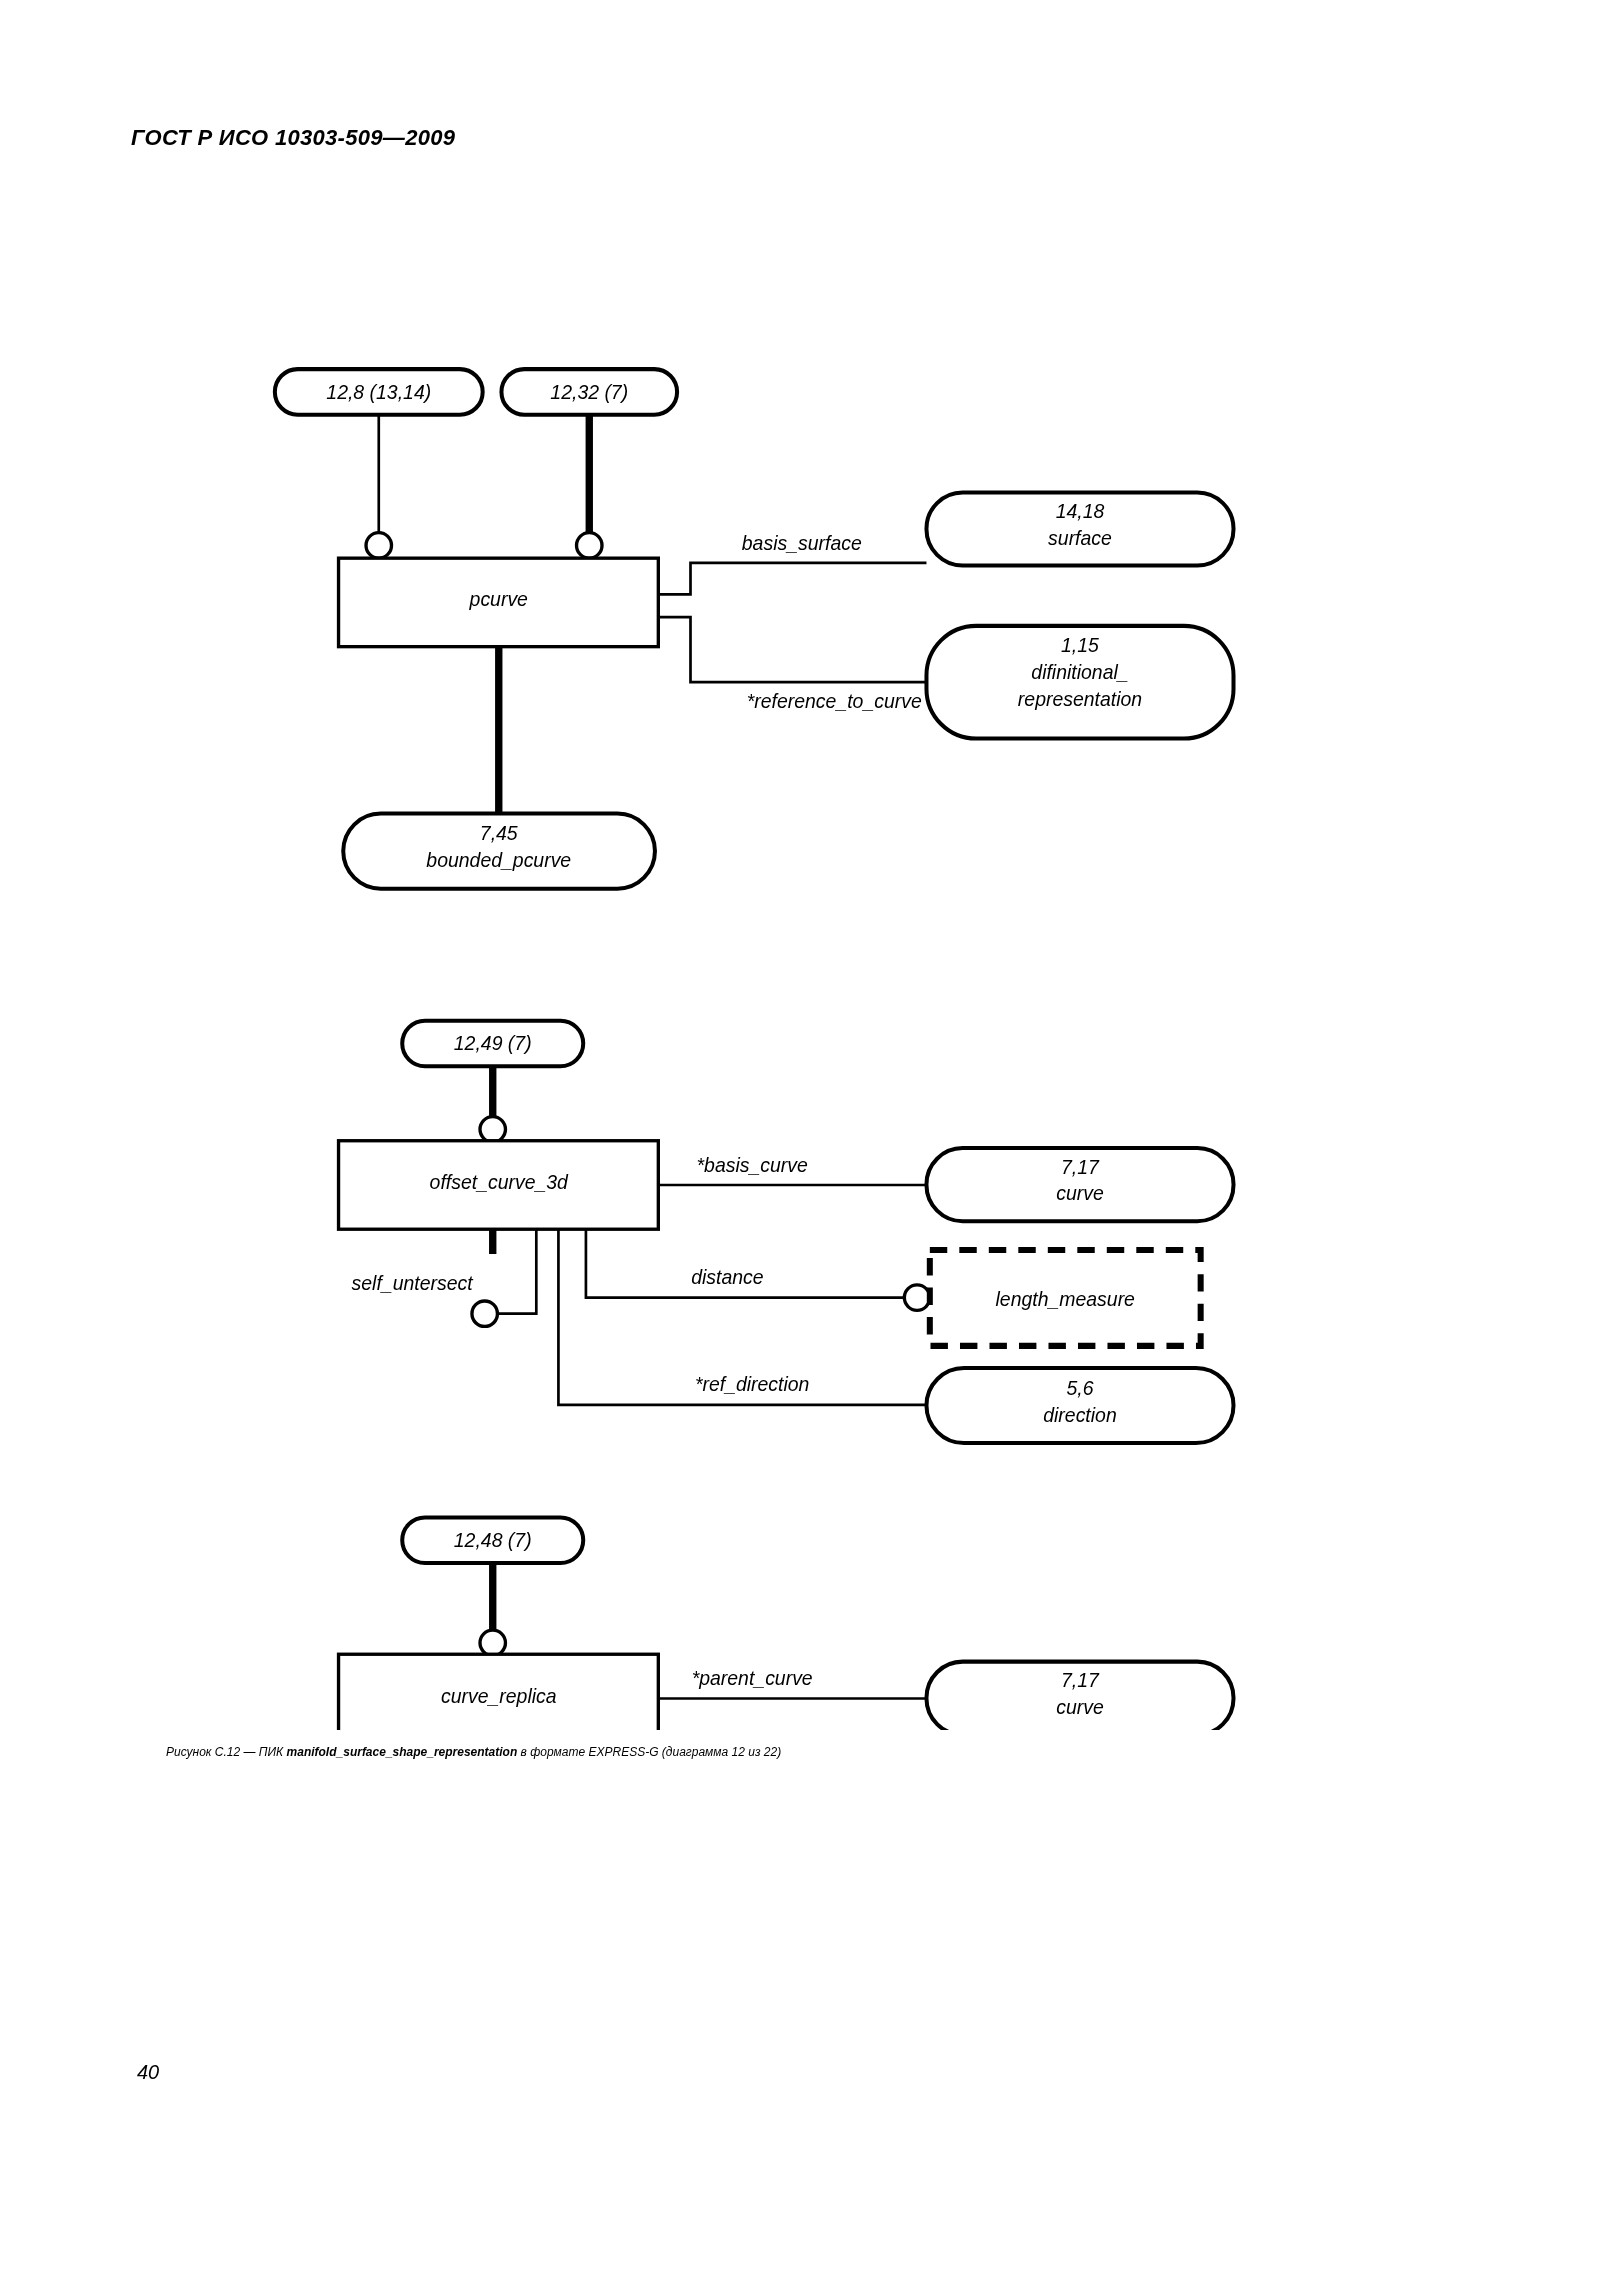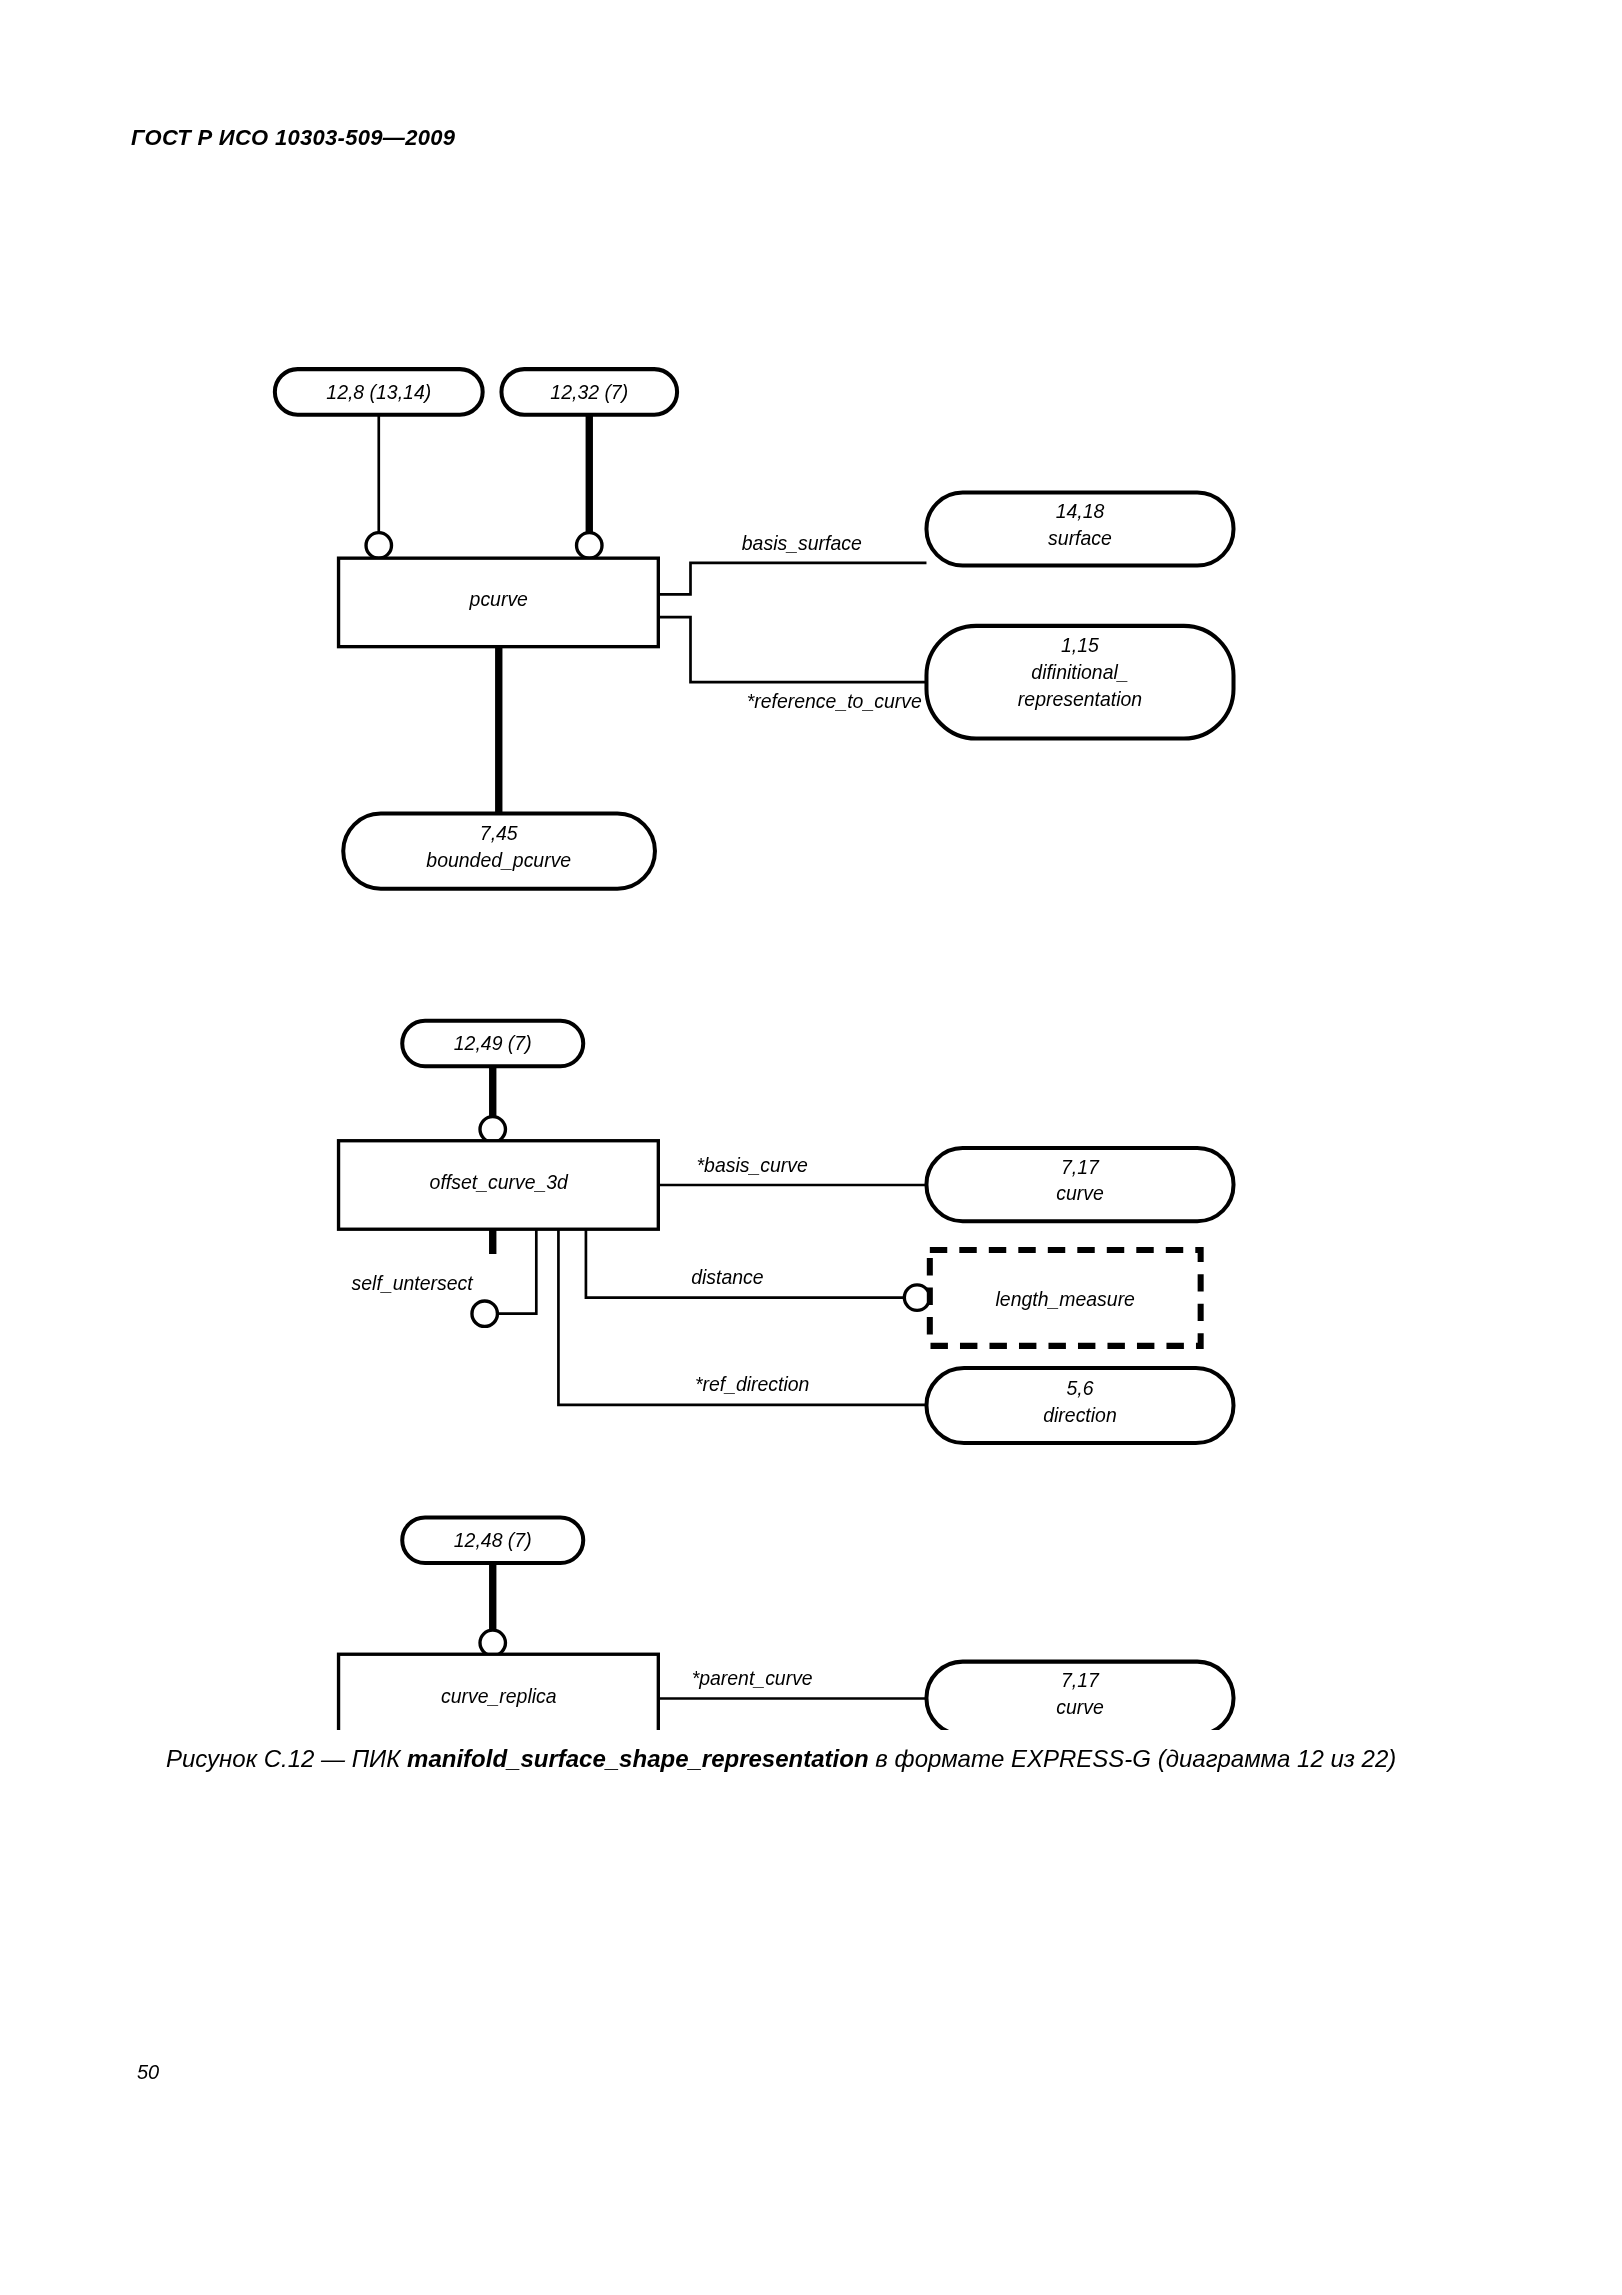--- a/index.html
+++ b/index.html
@@ -24,21 +24,21 @@
   .figure-wrap {
     position:absolute;
     left:0; top:168px;
     width:1303px; height:1562px;text-align:center;
   }
   .figure-wrap svg { display:block; }
 
   .caption {
     position:absolute;
     left:166px; top:1745px;
-    font-size:24px;
+    font-size:12px;
     white-space:nowrap;
   }
   .caption b { font-weight:bold; }
 
   .page-number {
     position:absolute;
     left:137px; top:2061px;
     font-size:20px;
   }
 
@@ -183,16 +183,16 @@
         <text class="t t-c" x="1611" y="2437">6,26</text>
         <text class="t t-c" x="1611" y="2477">cartesian_transformation_</text>
         <text class="t t-c" x="1611" y="2517">operator</text>
       </g>
 
     </svg>
   </div>
 
   <div class="caption"><span>Рисунок С.12 — ПИК </span><b>manifold_surface_shape_representation</b><span> в формате EXPRESS-G (диаграмма 12 из 22)</span></div>
 
-  <div class="page-number">50</div>
+  <div class="page-number">40</div>
 
 </div>
 
 
 </body></html>

